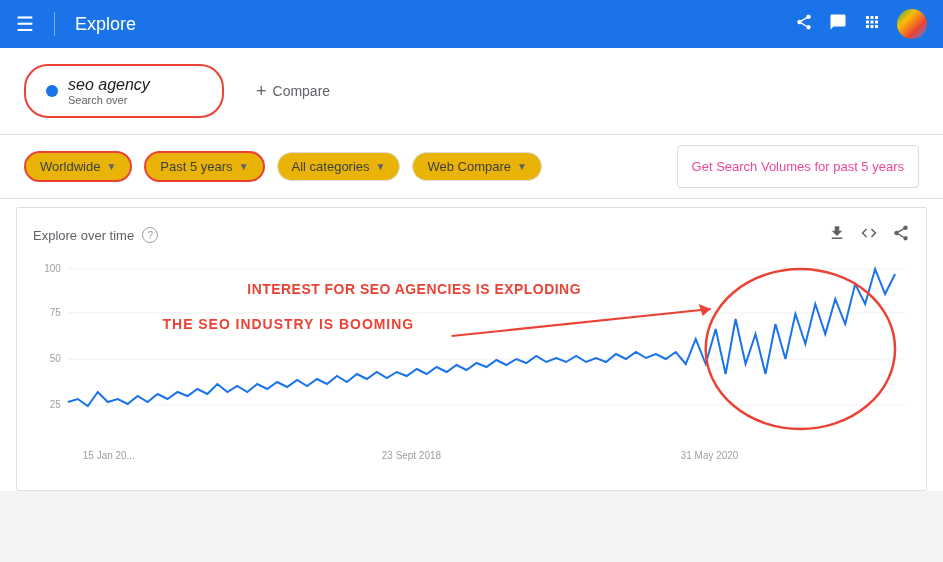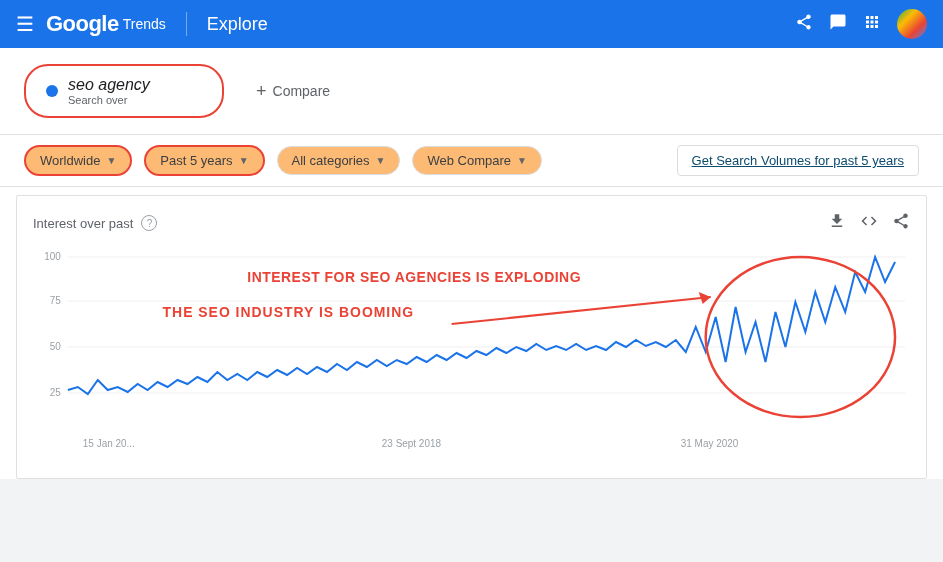--- a/index.html
+++ b/index.html
@@ -140,40 +140,39 @@
     .filter-pill {
       border: 1px solid #dadce0;
       border-radius: 20px;
       padding: 6px 14px;
       font-size: 13px;
       color: #3c4043;
       cursor: pointer;
       display: flex;
       align-items: center;
       gap: 6px;
-      background: #fdba74;
+      background: #eab308;
     }
     .filter-pill.highlighted {
       border: 2px solid #ea4335;
       border-radius: 20px;
     }
     .filter-arrow {
       font-size: 10px;
       color: #5f6368;
     }
     .get-volumes-btn {
       margin-left: auto;
       border: 1px solid #dadce0;
       border-radius: 4px;
-      padding: 7px 14px;
+      padding: 13px 14px;
       font-size: 13px;
-      color: #0c4a6e;
+      color: #ec4899;
       cursor: pointer;
       background: white;
-      text-decoration: underline;
     }
 
     
     .chart-container {
       background: white;
       margin: 8px 16px;
       padding: 16px;
       border: 1px solid #e0e0e0;
       border-radius: 2px;
     }
@@ -220,24 +219,20 @@
     .chart-svg {
       width: 100%;
       height: 100%;
     }
   </style>
 </head>
 <body>
 
 <div class="header">
   <span class="header-hamburger">☰</span>
-  <div class="header-logo">
-    <span class="logo-google">Google</span>
-    <span class="logo-trends">Trends</span>
-  </div>
   <div class="header-divider"></div>
   <span class="header-explore">Explore</span>
   <div class="header-spacer"></div>
   <div class="header-icons">
     <span class="header-icon">
       <svg width="18" height="18" viewBox="0 0 24 24" fill="white">
           <path d="M18 16.08c-.76 0-1.44.3-1.96.77L8.91 12.7c.05-.23.09-.46.09-.7s-.04-.47-.09-.7l7.05-4.11c.54.5 1.25.81 2.04.81 1.66 0 3-1.34 3-3s-1.34-3-3-3-3 1.34-3 3c0 .24.04.47.09.7L8.04 9.81C7.5 9.31 6.79 9 6 9c-1.66 0-3 1.34-3 3s1.34 3 3 3c.79 0 1.5-.31 2.04-.81l7.12 4.16c-.05.21-.08.43-.08.65 0 1.61 1.31 2.92 2.92 2.92 1.61 0 2.92-1.31 2.92-2.92s-1.31-2.92-2.92-2.92z"></path>
         </svg>
     </span>
     <span class="header-icon">
@@ -285,21 +280,21 @@
     </div>
     <div class="filter-pill">
       <span>Web Compare</span>
       <span class="filter-arrow">▼</span>
     </div>
     <button class="get-volumes-btn">Get Search Volumes for past 5 years</button>
   </div>
 
   <div class="chart-container">
     <div class="chart-header">
-      <span class="chart-title">Interest over past</span>
+      <span class="chart-title">Explore over time</span>
       <div class="chart-info-icon">?</div>
       <div class="chart-header-spacer"></div>
       <div class="chart-actions">
         <span class="chart-action-icon">
           <svg width="18" height="18" viewBox="0 0 24 24" fill="#5f6368">
               <path d="M19 9h-4V3H9v6H5l7 7 7-7zM5 18v2h14v-2H5z"></path>
             </svg>
         </span>
         <span class="chart-action-icon">
           <svg width="18" height="18" viewBox="0 0 24 24" fill="#5f6368">

